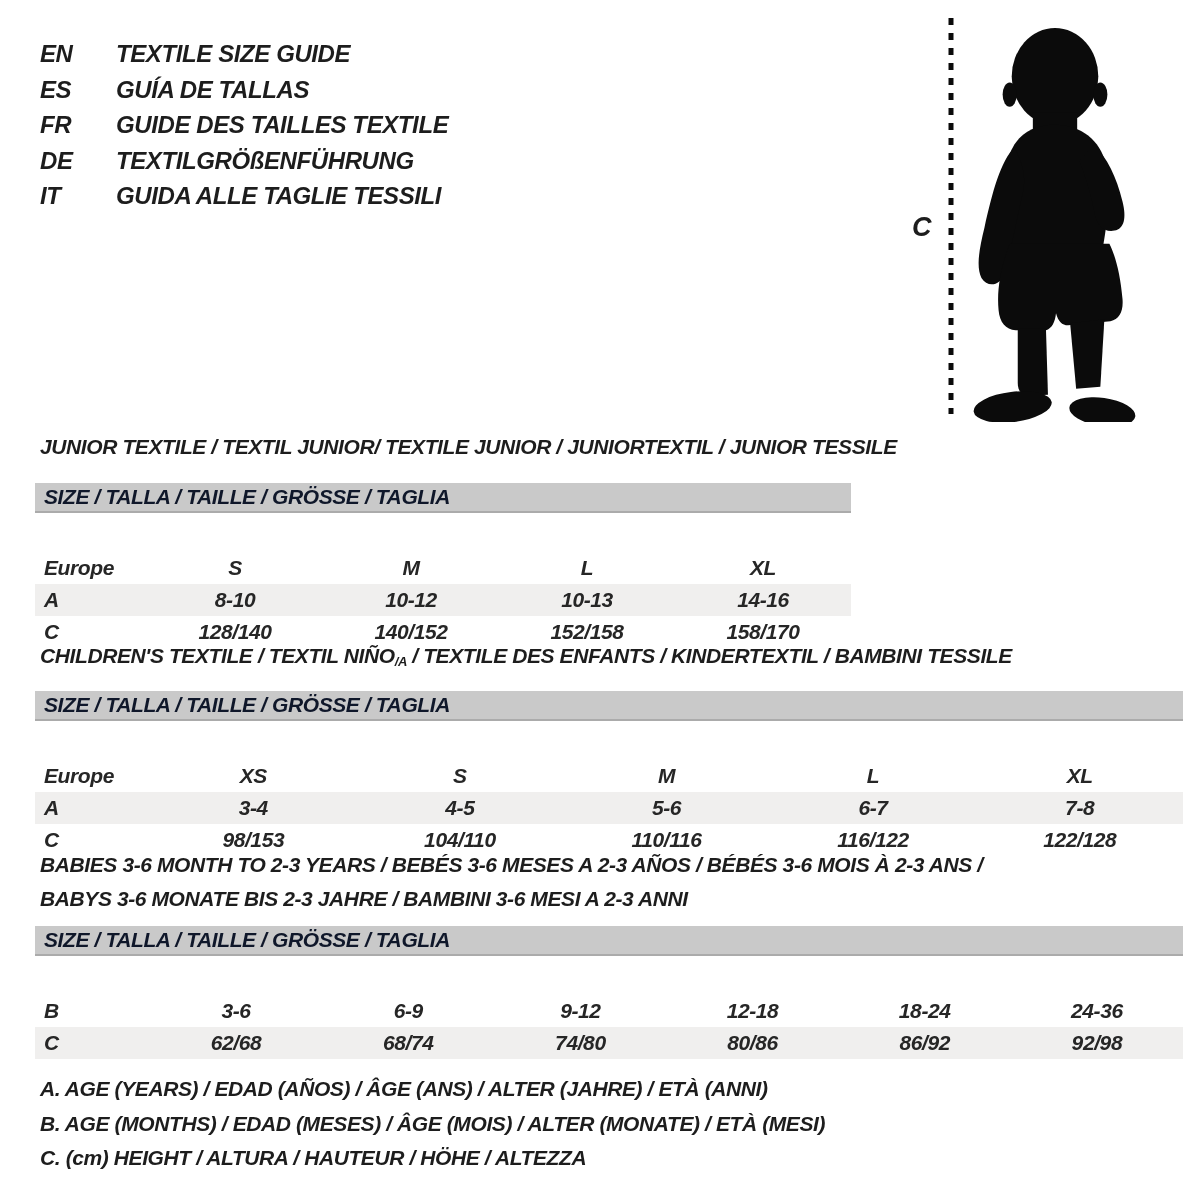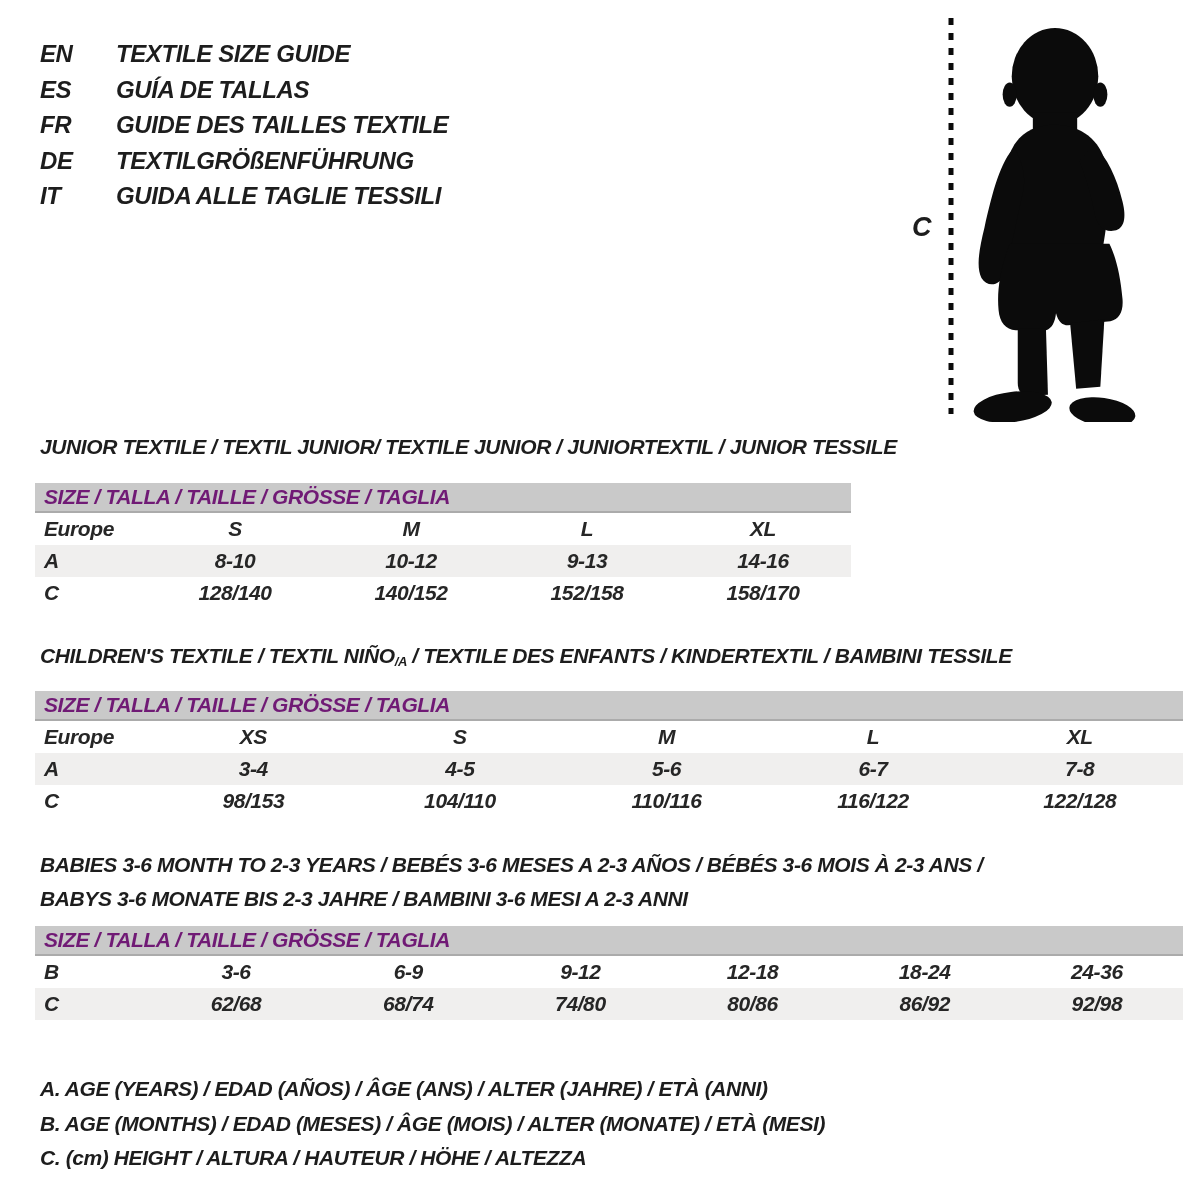--- a/index.html
+++ b/index.html
@@ -16,24 +16,24 @@
   .dash-line{position:absolute;left:946px;top:14px;}
   .height-label{position:absolute;left:912px;top:212px;font-size:27px;}
   .baby-svg{position:absolute;left:966px;top:14px;}
   
   .sec-title{position:absolute;left:40px;font-size:21px;line-height:24px;white-space:nowrap;}
   .sec-title .subsub{font-size:0.62em;position:relative;top:0.2em;}
   .babies-title{line-height:34px;}
   
   .size-table{position:absolute;left:35px;}
   .size-bar{
-    height:28px;line-height:28px;background:#c9c9c9;color:#701a75;
+    height:28px;line-height:28px;background:#c9c9c9;color:#0f172a;
     padding-left:9px;font-size:21px;border-bottom:2px solid #ababab;
   }
-  .size-table table{border-collapse:collapse;table-layout:fixed;width:100%;}
+  .size-table table{border-collapse:collapse;table-layout:fixed;width:100%;margin-top:39px;}
   .size-table td{
     height:32px;padding:0;font-size:21px;font-weight:700;color:#262626;
     text-align:center;vertical-align:middle;white-space:nowrap;
   }
   .size-table td.lab{text-align:left;padding-left:9px;}
   .size-table tr.shade{background:#f0efee;}
   .tbl-junior{top:483px;width:816px;}
   .tbl-children{top:691px;width:1148px;}
   .tbl-babies{top:926px;width:1148px;}
   
@@ -107,21 +107,21 @@
         <td class="lab">Europe</td>
         <td>S</td>
         <td>M</td>
         <td>L</td>
         <td>XL</td>
       </tr>
       <tr class="shade">
         <td class="lab">A</td>
         <td>8-10</td>
         <td>10-12</td>
-        <td>9-13</td>
+        <td>10-13</td>
         <td>14-16</td>
       </tr>
       <tr>
         <td class="lab">C</td>
         <td>128/140</td>
         <td>140/152</td>
         <td>152/158</td>
         <td>158/170</td>
       </tr>
     </tbody>

